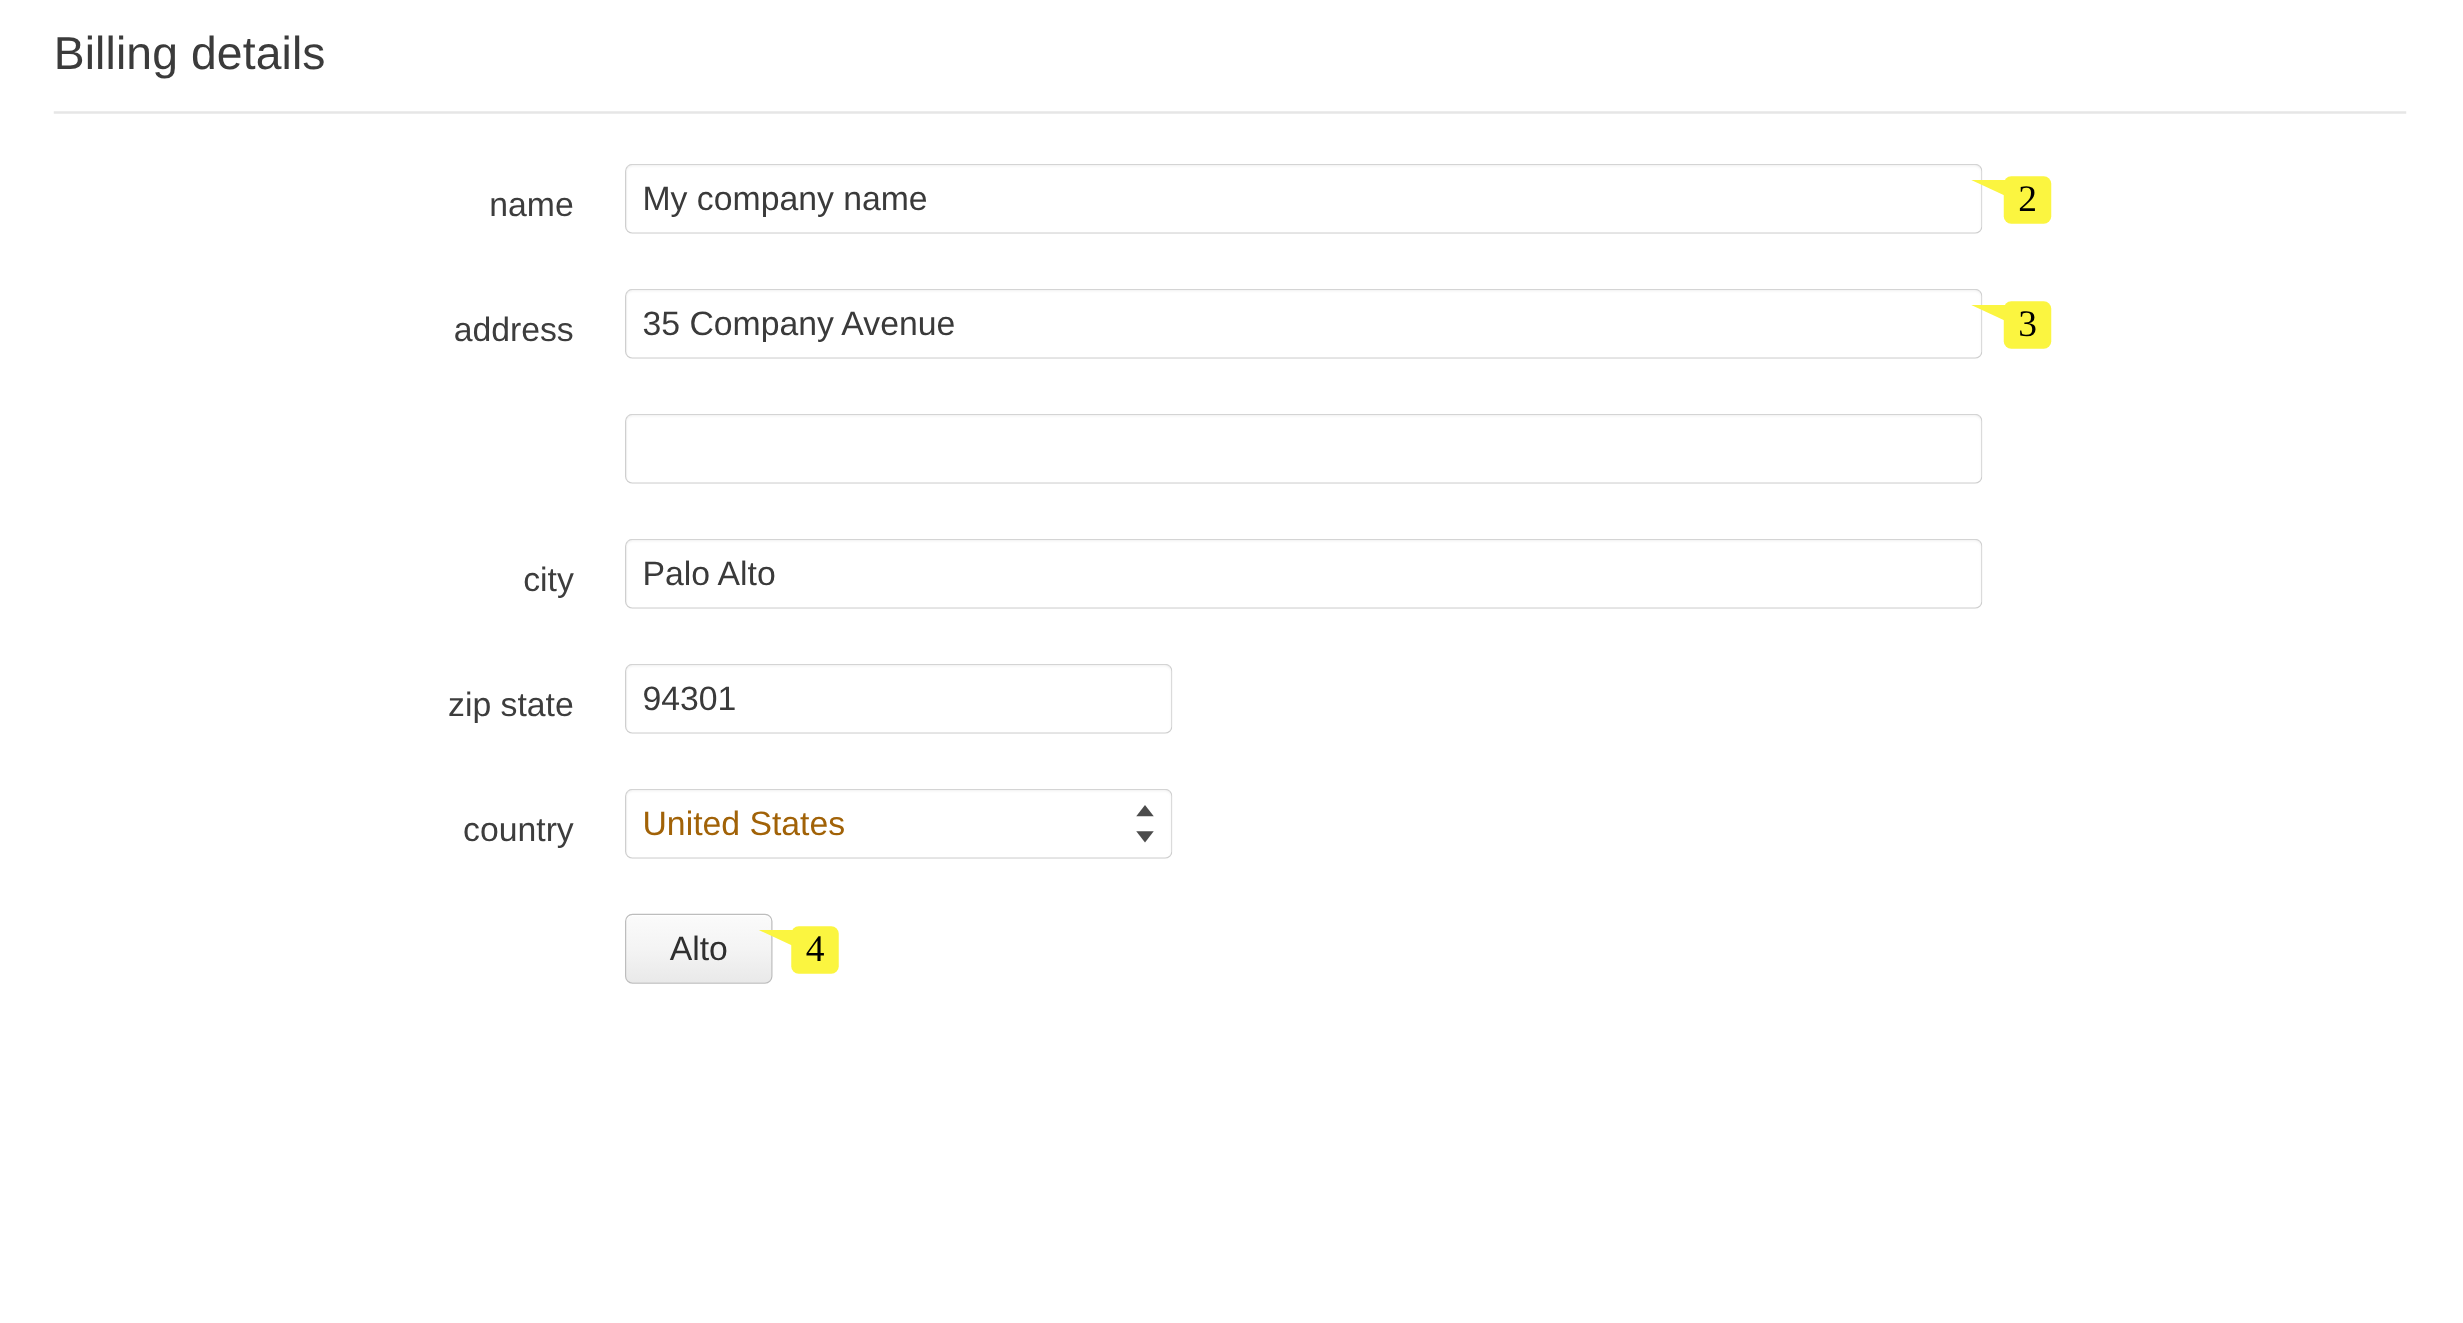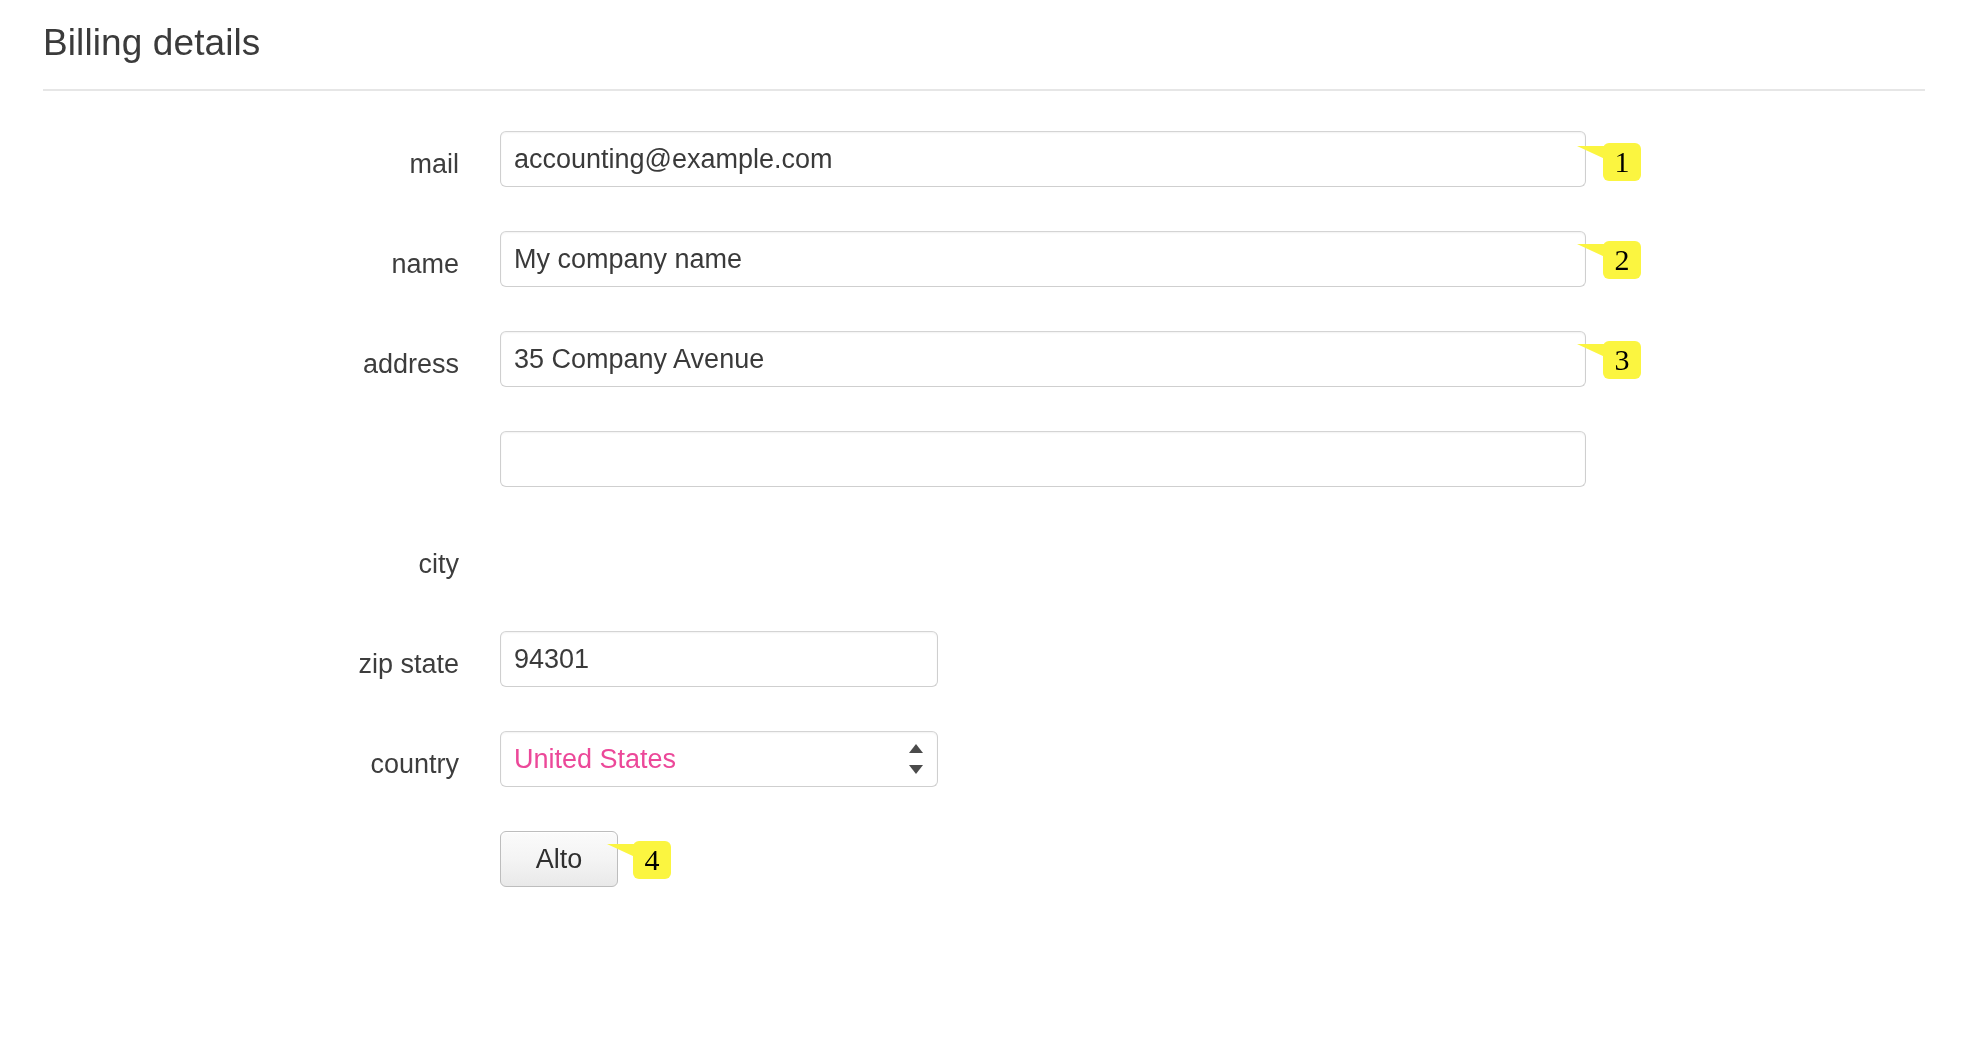--- a/index.html
+++ b/index.html
@@ -103,21 +103,21 @@
   .select-box {
     box-sizing: border-box;
     width: 100%;
     height: 100%;
     background: #ffffff;
     border: 1px solid #cfcfcf;
     border-top-color: #d4d4d4;
     border-radius: 6px;
     box-shadow: inset 0 1px 2px rgba(0,0,0,0.055);
     font-size: 27px;
-    color: #ec4899;
+    color: #a16207;
     padding: 0 44px 0 13px;
     display: flex;
     align-items: center;
     white-space: nowrap;
     overflow: hidden;
   }
   .select-arrows {
     position: absolute;
     right: 15px;
     top: 50%;
@@ -194,40 +194,36 @@
 <body>
 
 <div class="page">
 
   <div class="page-title">Billing details</div>
 
   <div class="title-divider"></div>
 
   <div class="form" id="form-root">
       <div class="form-row">
-        <div class="field-label">mail</div>
-        <input type="text" class="text-input wide" placeholder="" value="accounting@example.com" style="">
-        <div class="badge" style="left: 1603px; top: 12px;">1<span class="tail"></span></div>
-      </div>
-      <div class="form-row">
         <div class="field-label">name</div>
         <input type="text" class="text-input wide" placeholder="" value="My company name" style="">
         <div class="badge" style="left: 1603px; top: 10px;">2<span class="tail"></span></div>
       </div>
       <div class="form-row">
         <div class="field-label">address</div>
         <input type="text" class="text-input wide" placeholder="" value="35 Company Avenue" style="">
         <div class="badge" style="left: 1603px; top: 10px;">3<span class="tail"></span></div>
       </div>
       <div class="form-row">
         <div class="field-label"></div>
         <input type="text" class="text-input wide" placeholder="" style="">
       </div>
       <div class="form-row">
         <div class="field-label">city</div>
+        <input type="text" class="text-input wide" placeholder="" value="Palo Alto" style="">
       </div>
       <div class="form-row">
         <div class="field-label">zip state</div>
         <input type="text" class="text-input narrow" placeholder="" value="94301" style="">
       </div>
       <div class="form-row">
         <div class="field-label">country</div>
         <div class="select-wrap">
           <div class="select-box">United States</div>
           <div class="select-arrows">

